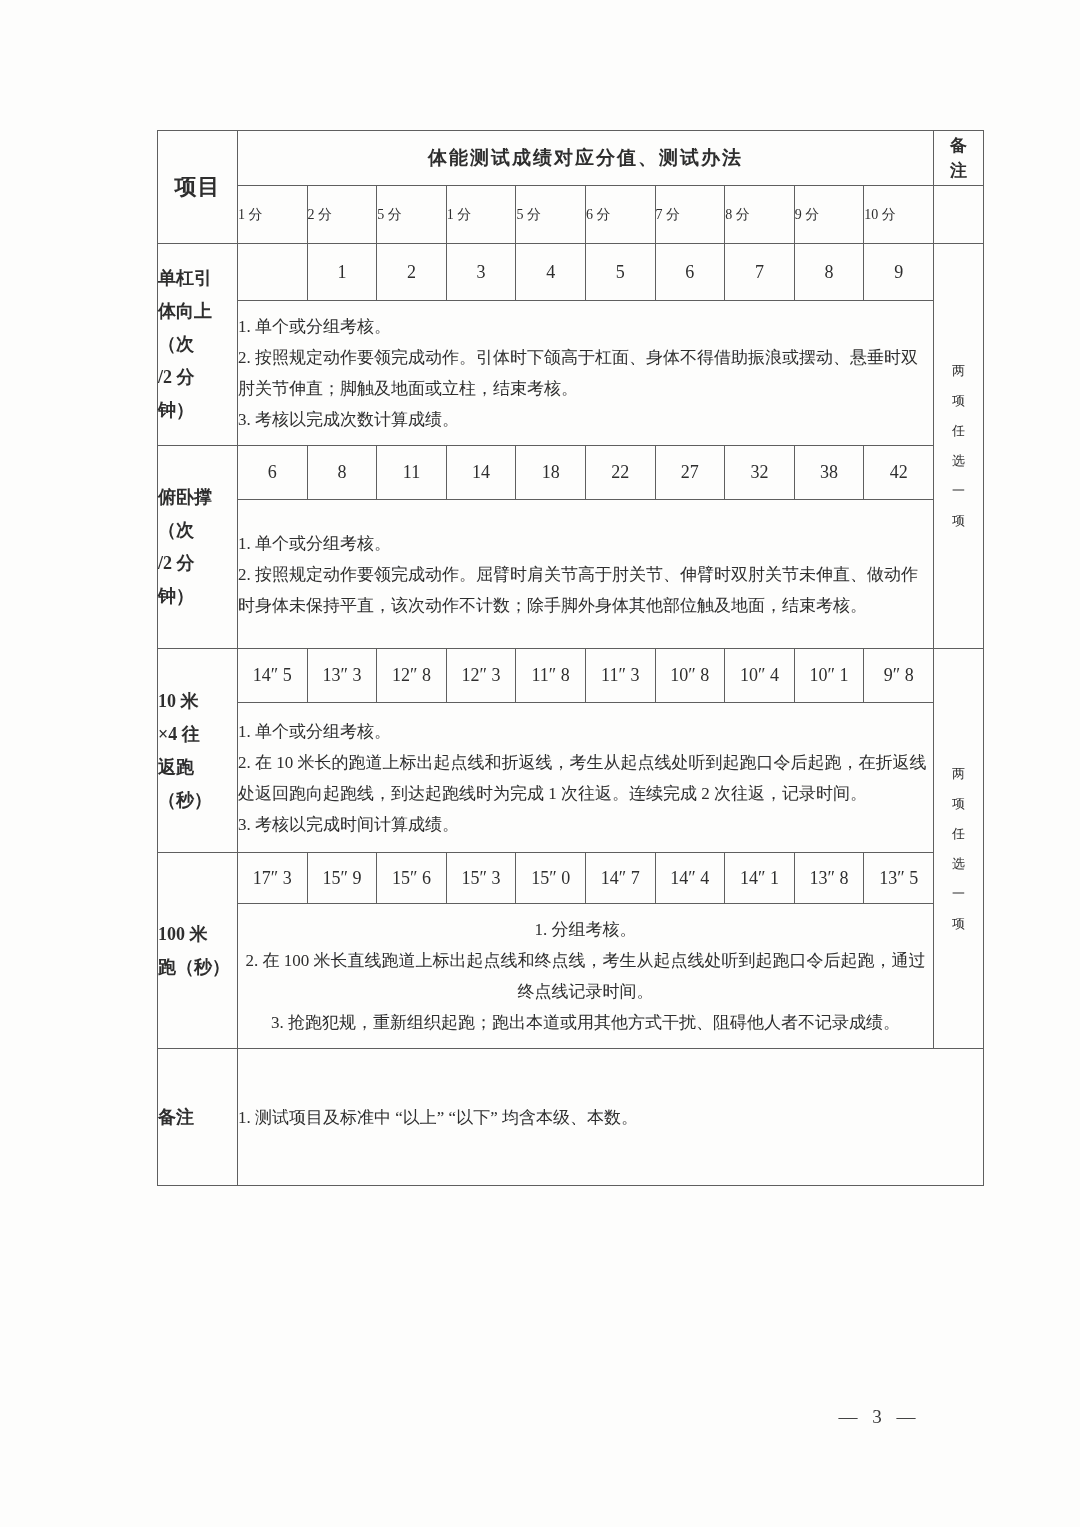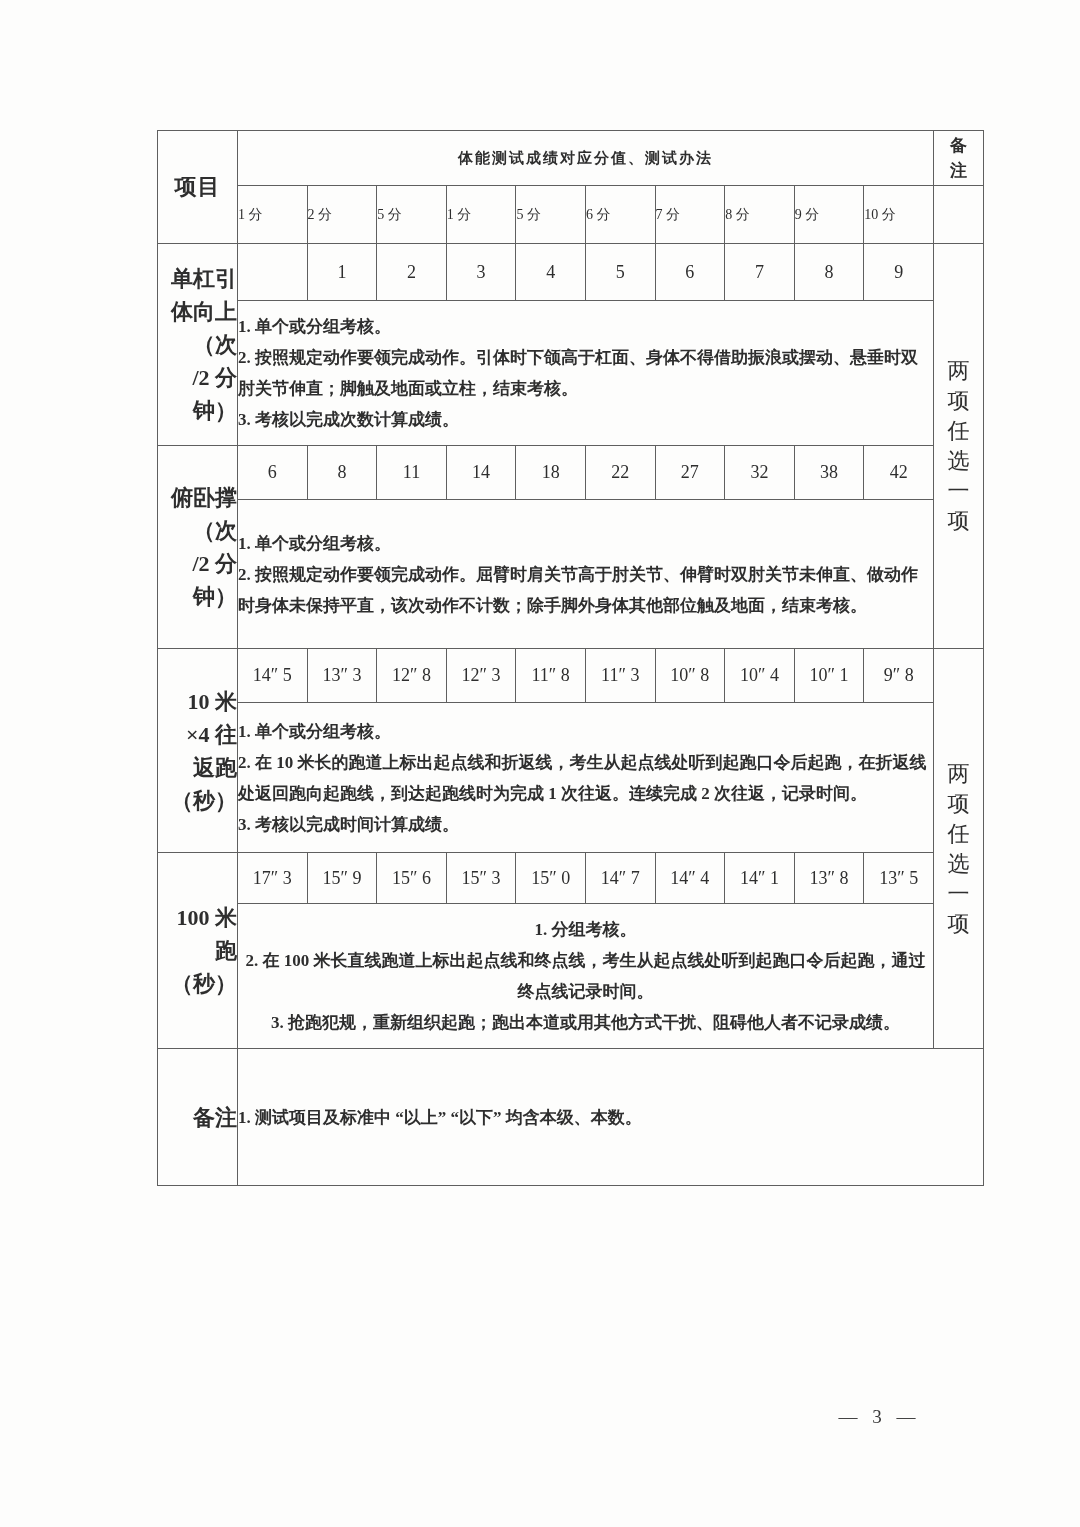--- a/index.html
+++ b/index.html
@@ -25,69 +25,68 @@
     vertical-align: middle;
   }
 
   
   col.c-label  { width: 80px; }
   col.c-val    { width: 69.6px; }
   col.c-remark { width: 50px; }
 
   .cell-title {
     font-weight: bold;
-    font-size: 15px;
+    font-size: 19px;
     text-align: center;
     letter-spacing: 2px;
   }
   .cell-project {
     font-weight: bold;
     font-size: 22px;
     text-align: center;
     letter-spacing: 1px;
   }
   .cell-score {
     font-size: 14px;
     text-align: left;
   }
   .cell-label {
     font-weight: bold;
-    font-size: 22px;
-    text-align: right;
+    font-size: 18px;
+    text-align: left;
     white-space: pre-line;
     line-height: 33px;
     margin-left: 13px;
   }
   .cell-value {
     font-size: 18px;
     text-align: center;
     white-space: nowrap;
   }
   .cell-notes {
     font-size: 17px;
     line-height: 31px;
     padding: 6px 12px 6px 13px;
-    font-weight: bold;
   }
   .note-line { display: block; }
 
   
   .vtext {
     width: 1.1em;
     margin: 0 auto;
     word-break: break-all;
     text-align: center;
   }
   .vtext-remark {
     font-weight: bold;
     font-size: 17px;
     line-height: 25px;
   }
   .vtext-select {
-    font-size: 22px;
+    font-size: 13px;
     line-height: 30px;
   }
 
   .page-number {
     position: absolute;
     left: 812px; top: 1406px;
     width: 130px;
     text-align: center;
     font-size: 19px;
     word-spacing: 10px;

